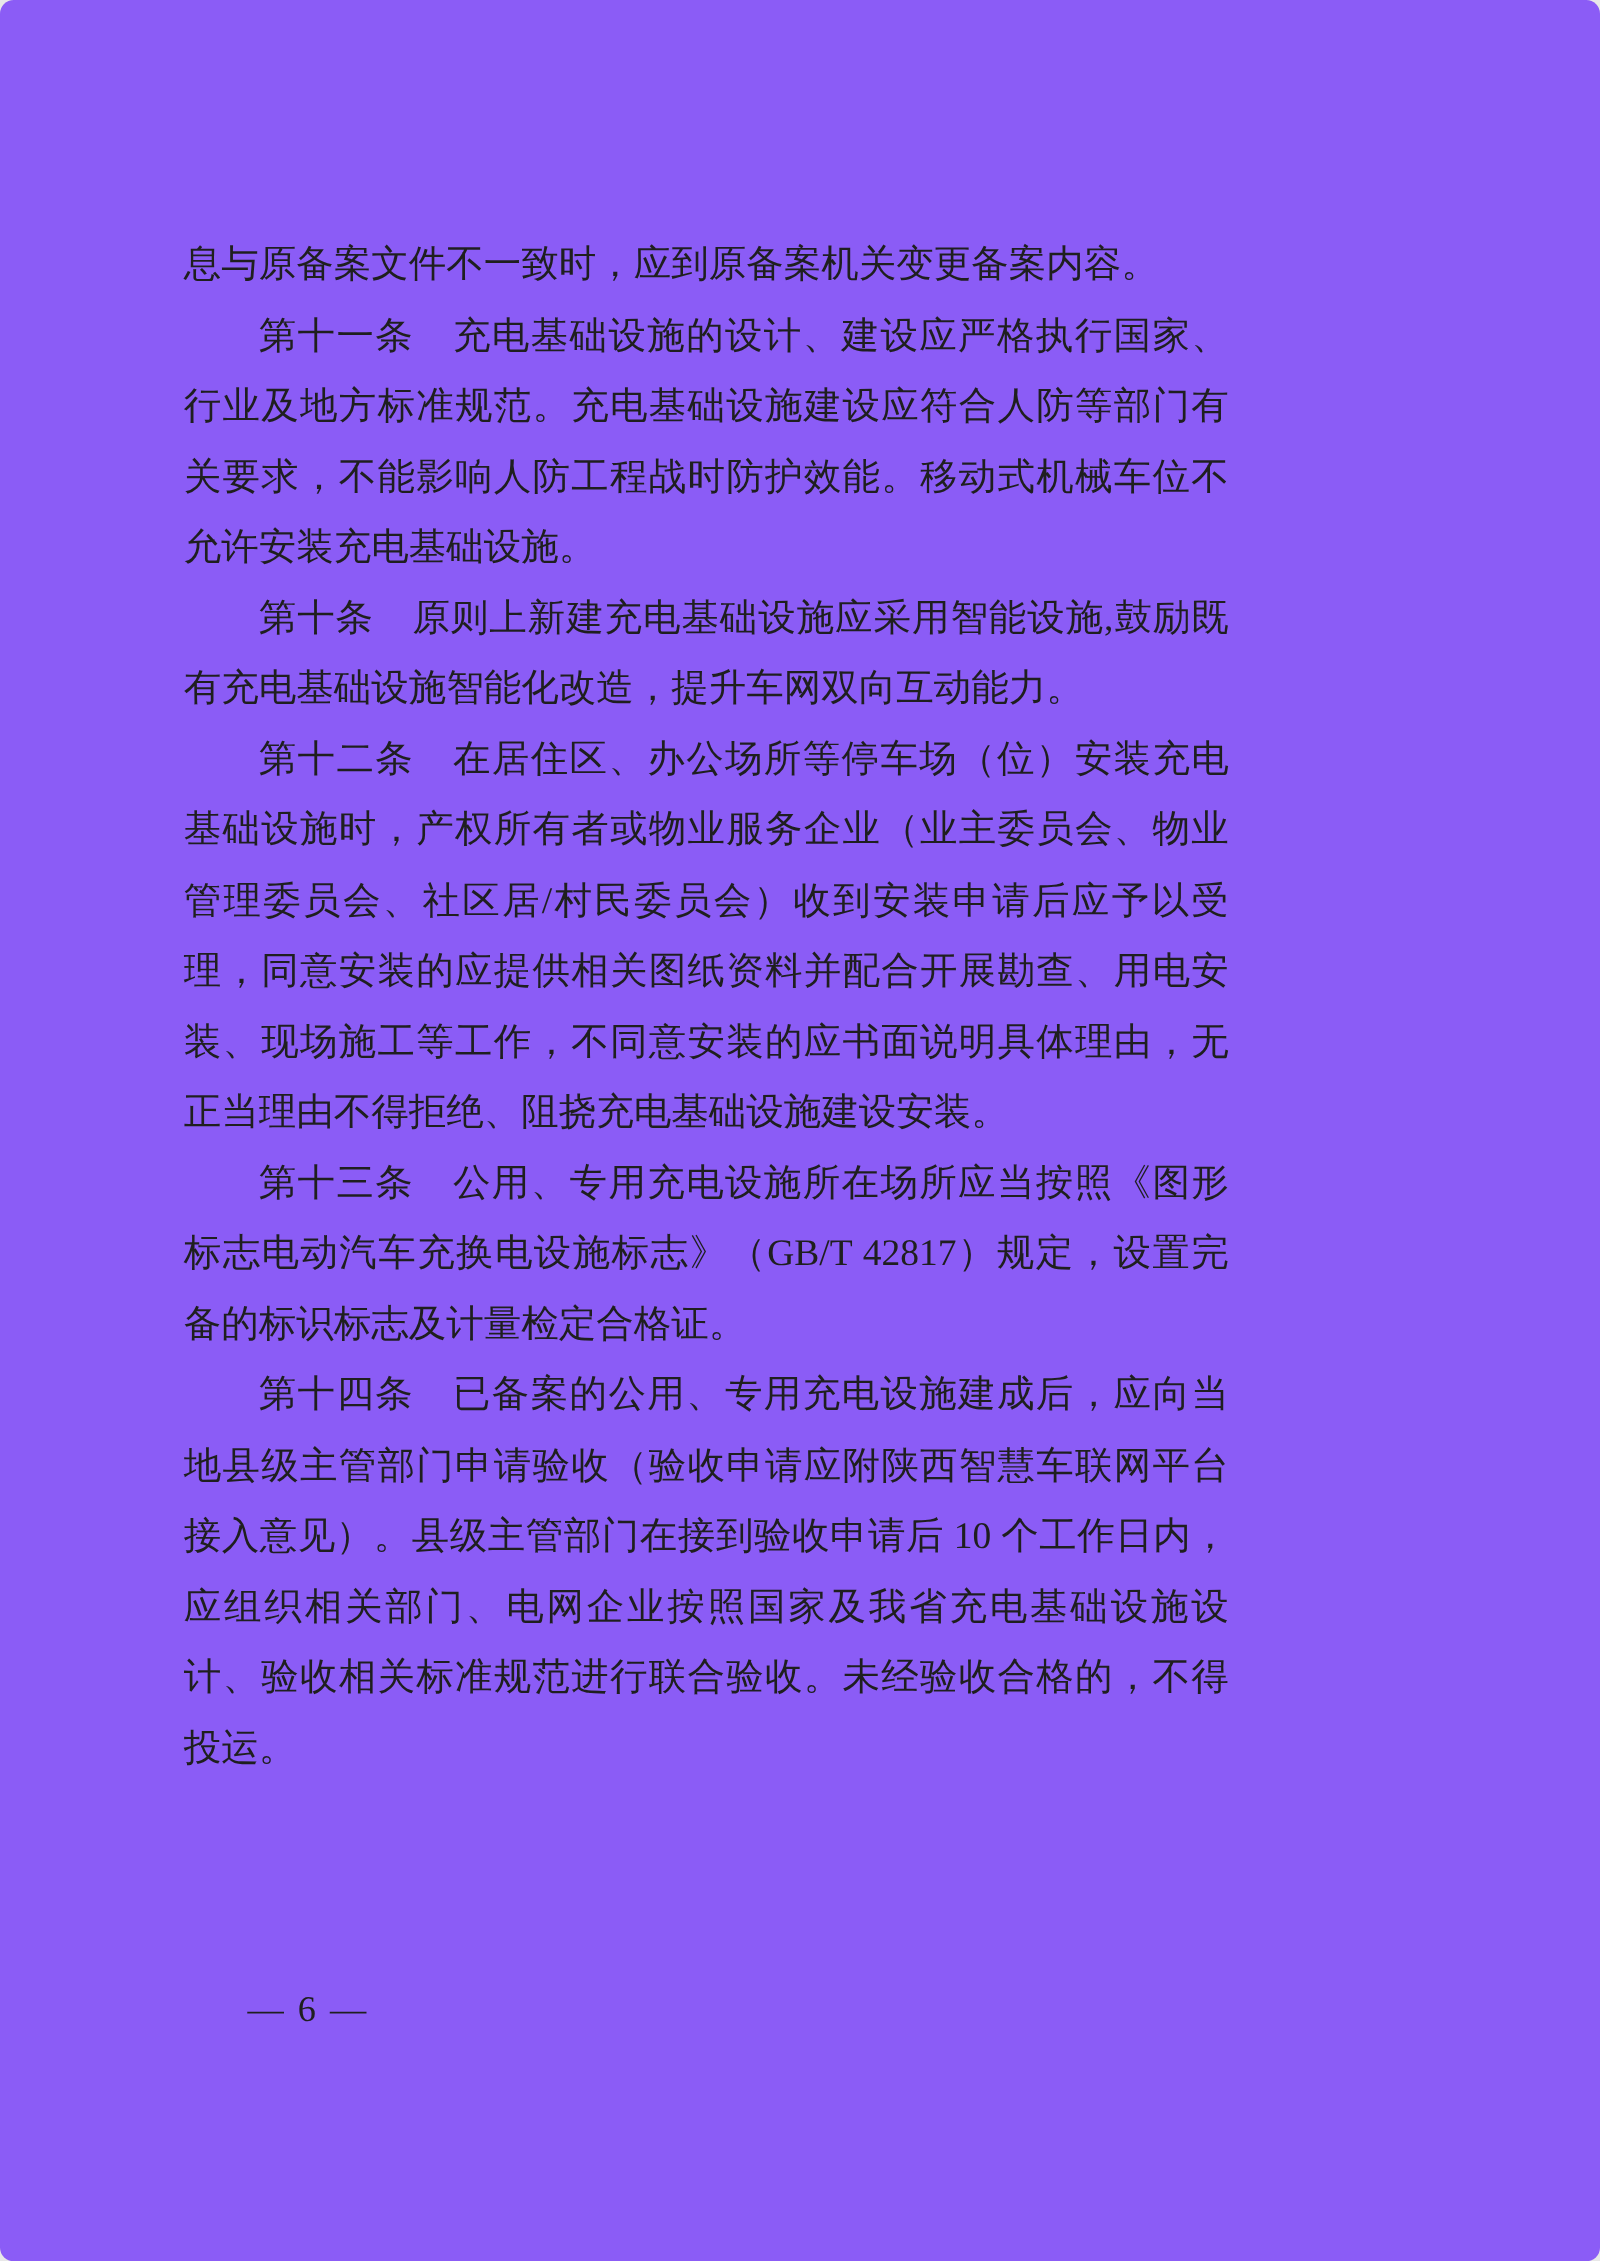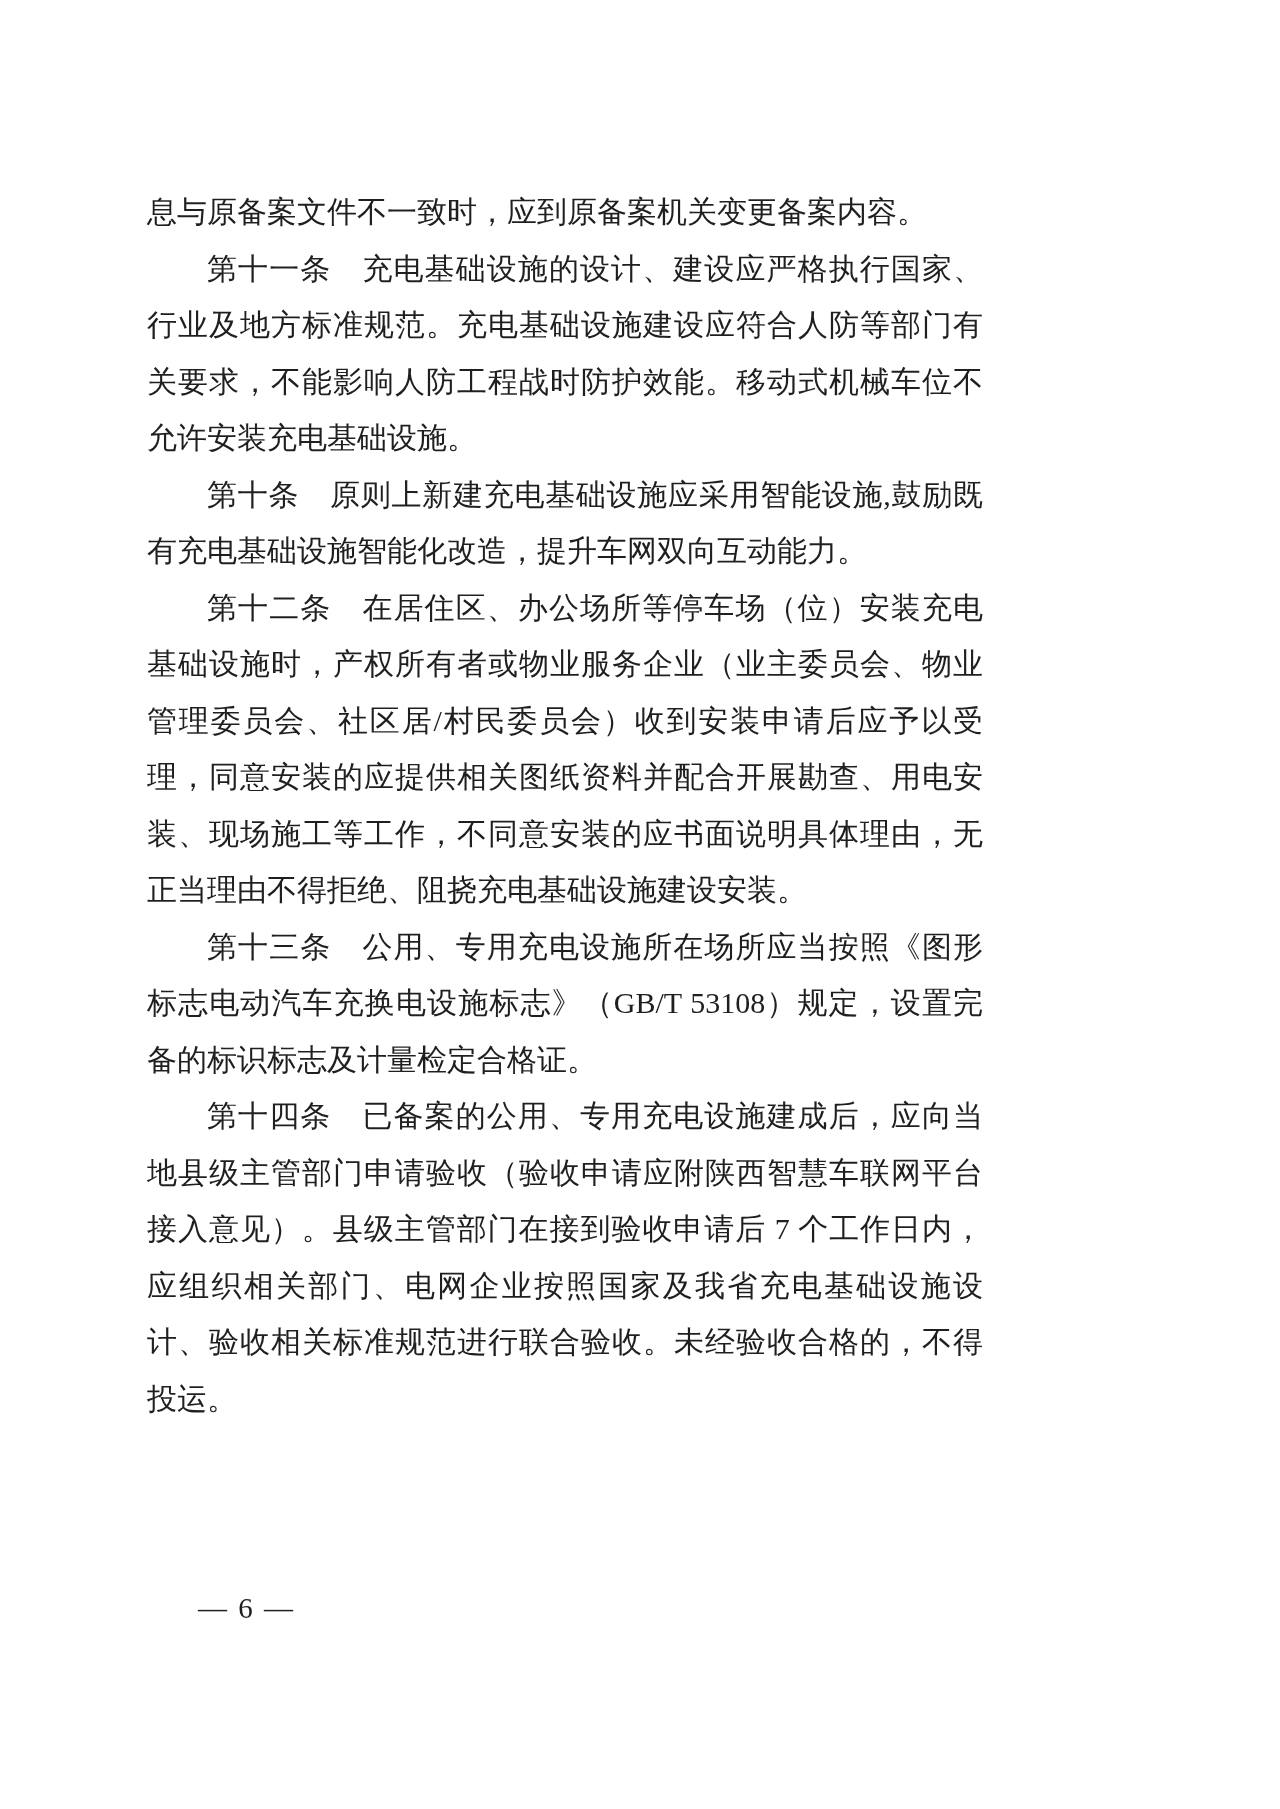--- a/index.html
+++ b/index.html
@@ -5,23 +5,24 @@
   html, body {
     margin: 0;
     padding: 0;
     background: #e8e8e8;
   }
   .page {
     position: relative;
     width: 1280px;
     height: 1809px;
     margin: 0 auto;
-    background: #ffffff;
+    background: #8b5cf6;
     overflow: hidden;
     font-family: "Liberation Serif", "DejaVu Serif", serif;
+    border-radius: 11px;
   }
   .body-text {
     position: absolute;
     left: 147px;
     top: 184px;
     width: 836px;
     color: #1f1f1f;
     font-size: 30px;
     line-height: 56.5px;
     text-align: justify;
@@ -48,18 +49,18 @@
 </style>
 </head>
 <body>
 
 <div class="page">
   <div class="body-text">
     <p class="para continuation">息与原备案文件不一致时，应到原备案机关变更备案内容。</p>
     <p class="para">第十一条　充电基础设施的设计、建设应严格执行国家、行业及地方标准规范。充电基础设施建设应符合人防等部门有关要求，不能影响人防工程战时防护效能。移动式机械车位不允许安装充电基础设施。</p>
     <p class="para">第十条　原则上新建充电基础设施应采用智能设施,鼓励既有充电基础设施智能化改造，提升车网双向互动能力。</p>
     <p class="para">第十二条　在居住区、办公场所等停车场（位）安装充电基础设施时，产权所有者或物业服务企业（业主委员会、物业管理委员会、社区居/村民委员会）收到安装申请后应予以受理，同意安装的应提供相关图纸资料并配合开展勘查、用电安装、现场施工等工作，不同意安装的应书面说明具体理由，无正当理由不得拒绝、阻挠充电基础设施建设安装。</p>
-    <p class="para">第十三条　公用、专用充电设施所在场所应当按照《图形标志电动汽车充换电设施标志》（GB/T 53108）规定，设置完备的标识标志及计量检定合格证。</p>
-    <p class="para">第十四条　已备案的公用、专用充电设施建成后，应向当地县级主管部门申请验收（验收申请应附陕西智慧车联网平台接入意见）。县级主管部门在接到验收申请后 7 个工作日内，应组织相关部门、电网企业按照国家及我省充电基础设施设计、验收相关标准规范进行联合验收。未经验收合格的，不得投运。</p>
+    <p class="para">第十三条　公用、专用充电设施所在场所应当按照《图形标志电动汽车充换电设施标志》（GB/T 42817）规定，设置完备的标识标志及计量检定合格证。</p>
+    <p class="para">第十四条　已备案的公用、专用充电设施建成后，应向当地县级主管部门申请验收（验收申请应附陕西智慧车联网平台接入意见）。县级主管部门在接到验收申请后 10 个工作日内，应组织相关部门、电网企业按照国家及我省充电基础设施设计、验收相关标准规范进行联合验收。未经验收合格的，不得投运。</p>
   </div>
 
   <div class="page-number">— 6 —</div>
 </div>
 
 </body></html>

